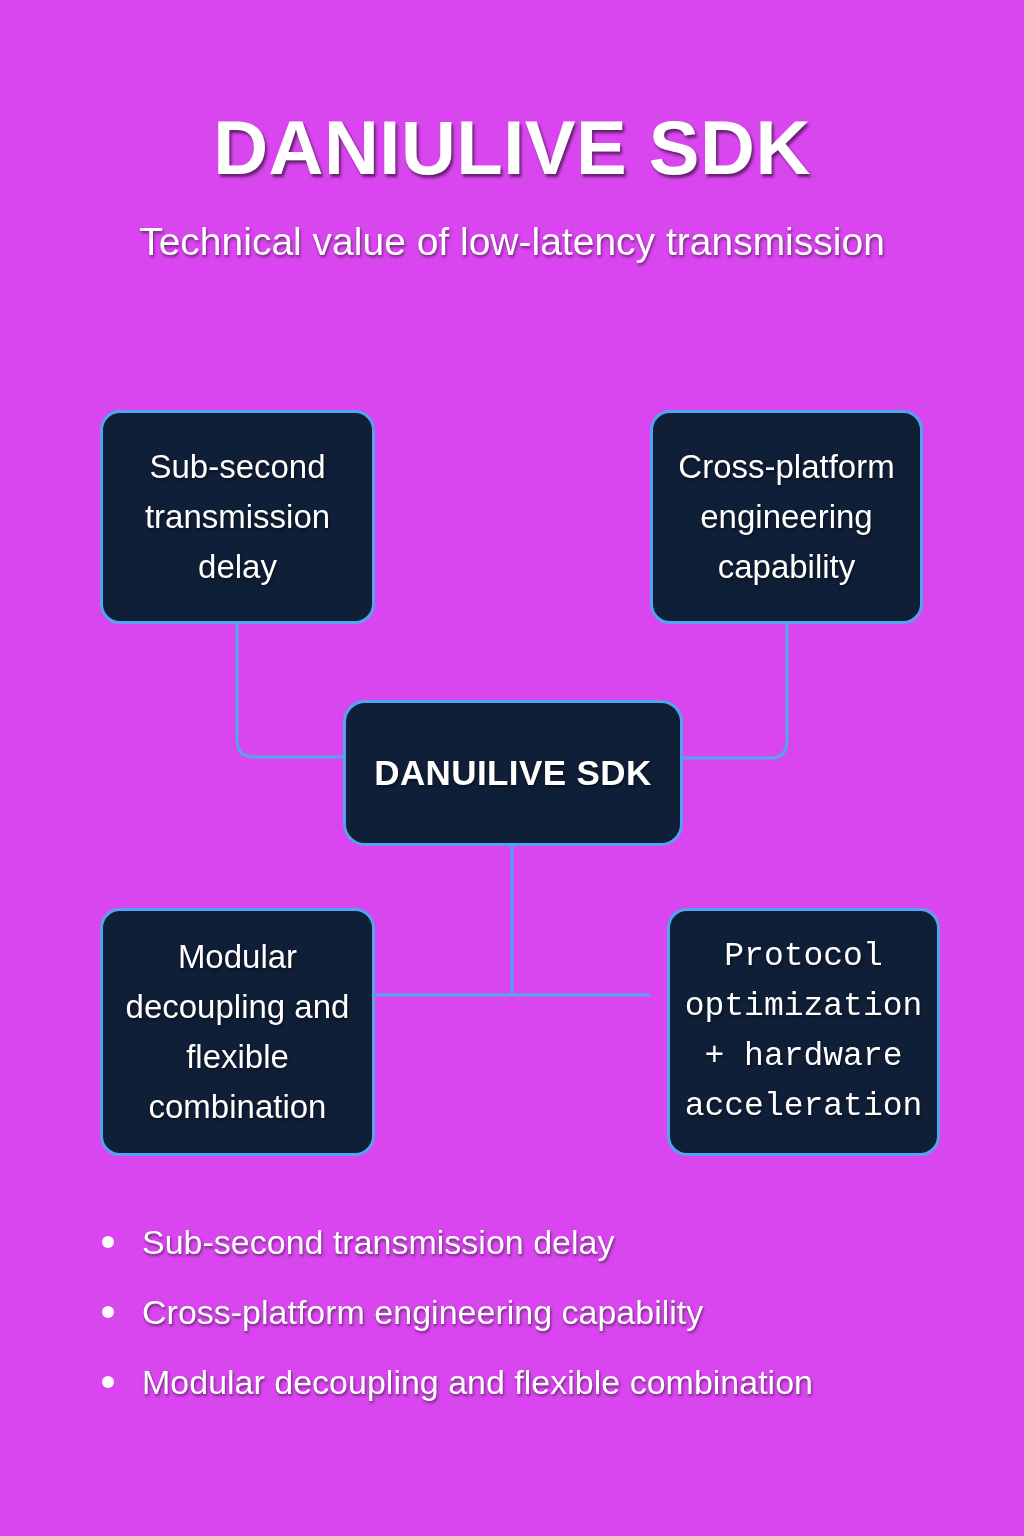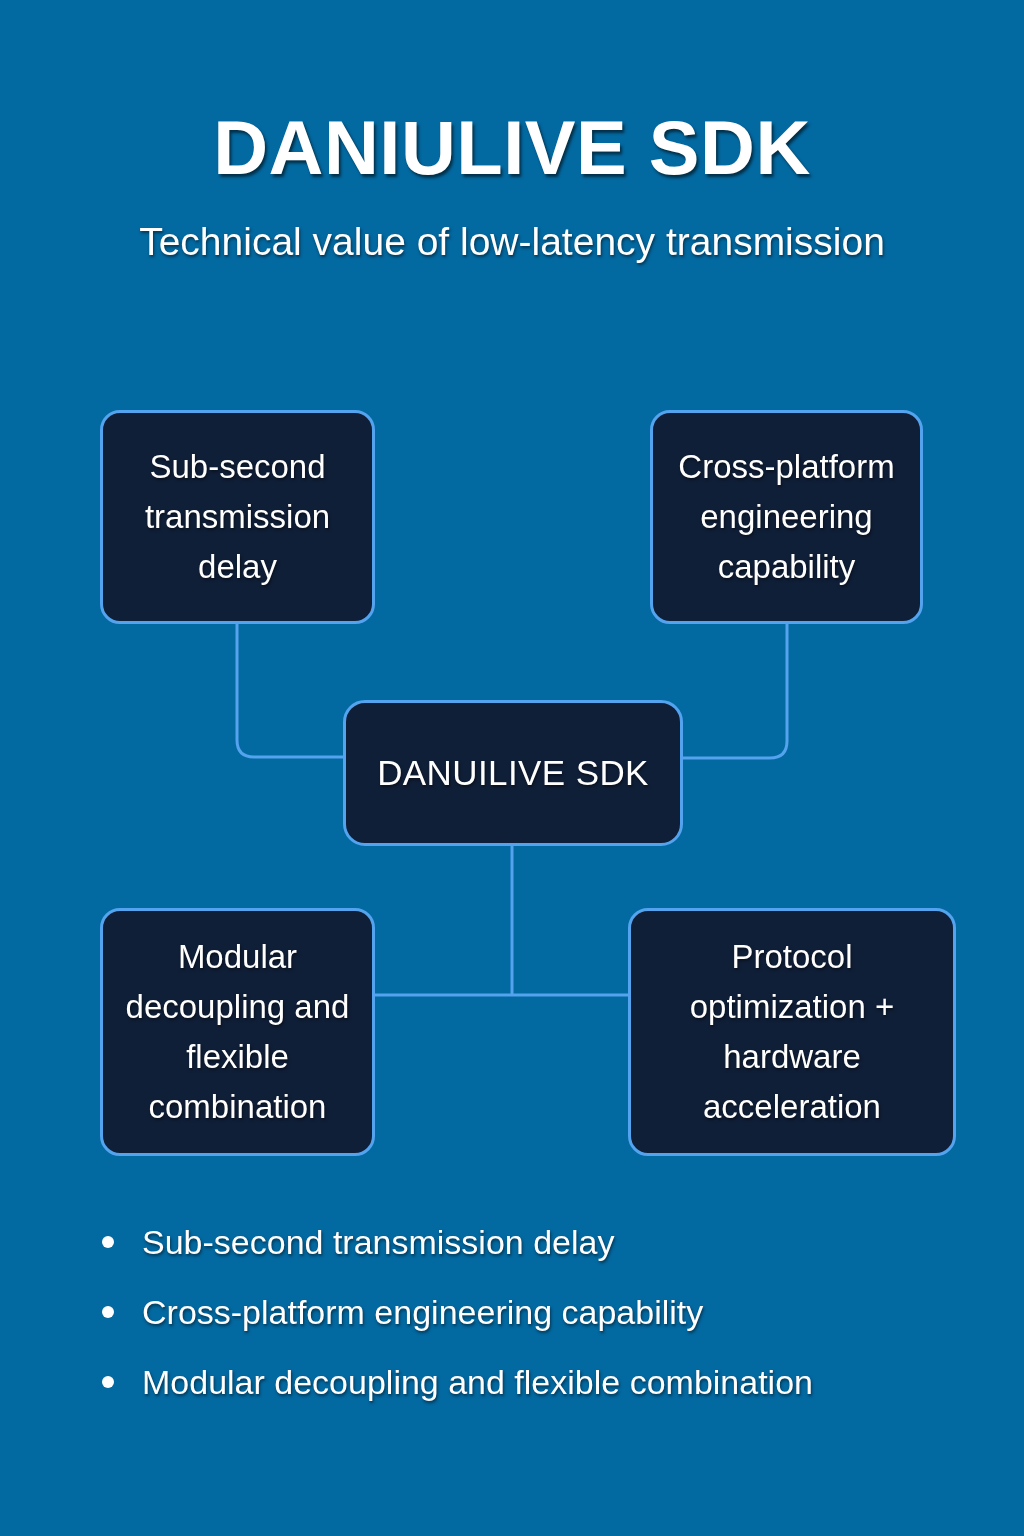--- a/index.html
+++ b/index.html
@@ -14,21 +14,21 @@
     font-family: "Liberation Sans", sans-serif;
     color: #ffffff;
     overflow: hidden;
     position: relative;
   }
   .page {
     position: absolute;
     inset: 0;
     width: 1024px;
     height: 1536px;
-    background: #0369a1;
+    background: #d946ef;
   }
 
   
   .header {
     position: absolute;
     left: 0;
     top: 0;
     width: 1024px;
     text-align: center;
   }
@@ -86,30 +86,30 @@
     line-height: 50px;
     font-weight: normal;
     color: #ffffff;
     text-shadow: 1px 2px 3px rgba(0,0,0,0.5);
   }
   .node-center {
     border-radius: 22px;
   }
   .node-center .node-label {
     font-size: 35px;
-    font-weight: normal;
+    font-weight: bold;
     line-height: 44px;
     letter-spacing: 0.4px;
   }
 
   #node-topleft    { left: 100px; top: 410px;  width: 275px; height: 214px; }
   #node-topright   { left: 650px; top: 410px;  width: 273px; height: 214px; }
   #node-center     { left: 343px; top: 700px;  width: 340px; height: 146px; }
   #node-bottomleft { left: 100px; top: 908px;  width: 275px; height: 248px; }
-  #node-bottomright{ left: 628px; top: 908px;  width: 328px; height: 248px; }
+  #node-bottomright{ left: 667px; top: 908px;  width: 273px; height: 248px; font-family: Liberation Mono, monospace; }
 
   
   .bullets {
     position: absolute;
     left: 96px;
     top: 1218px;
     width: 850px;
     list-style: none;
     margin: 0;
     padding: 0;

